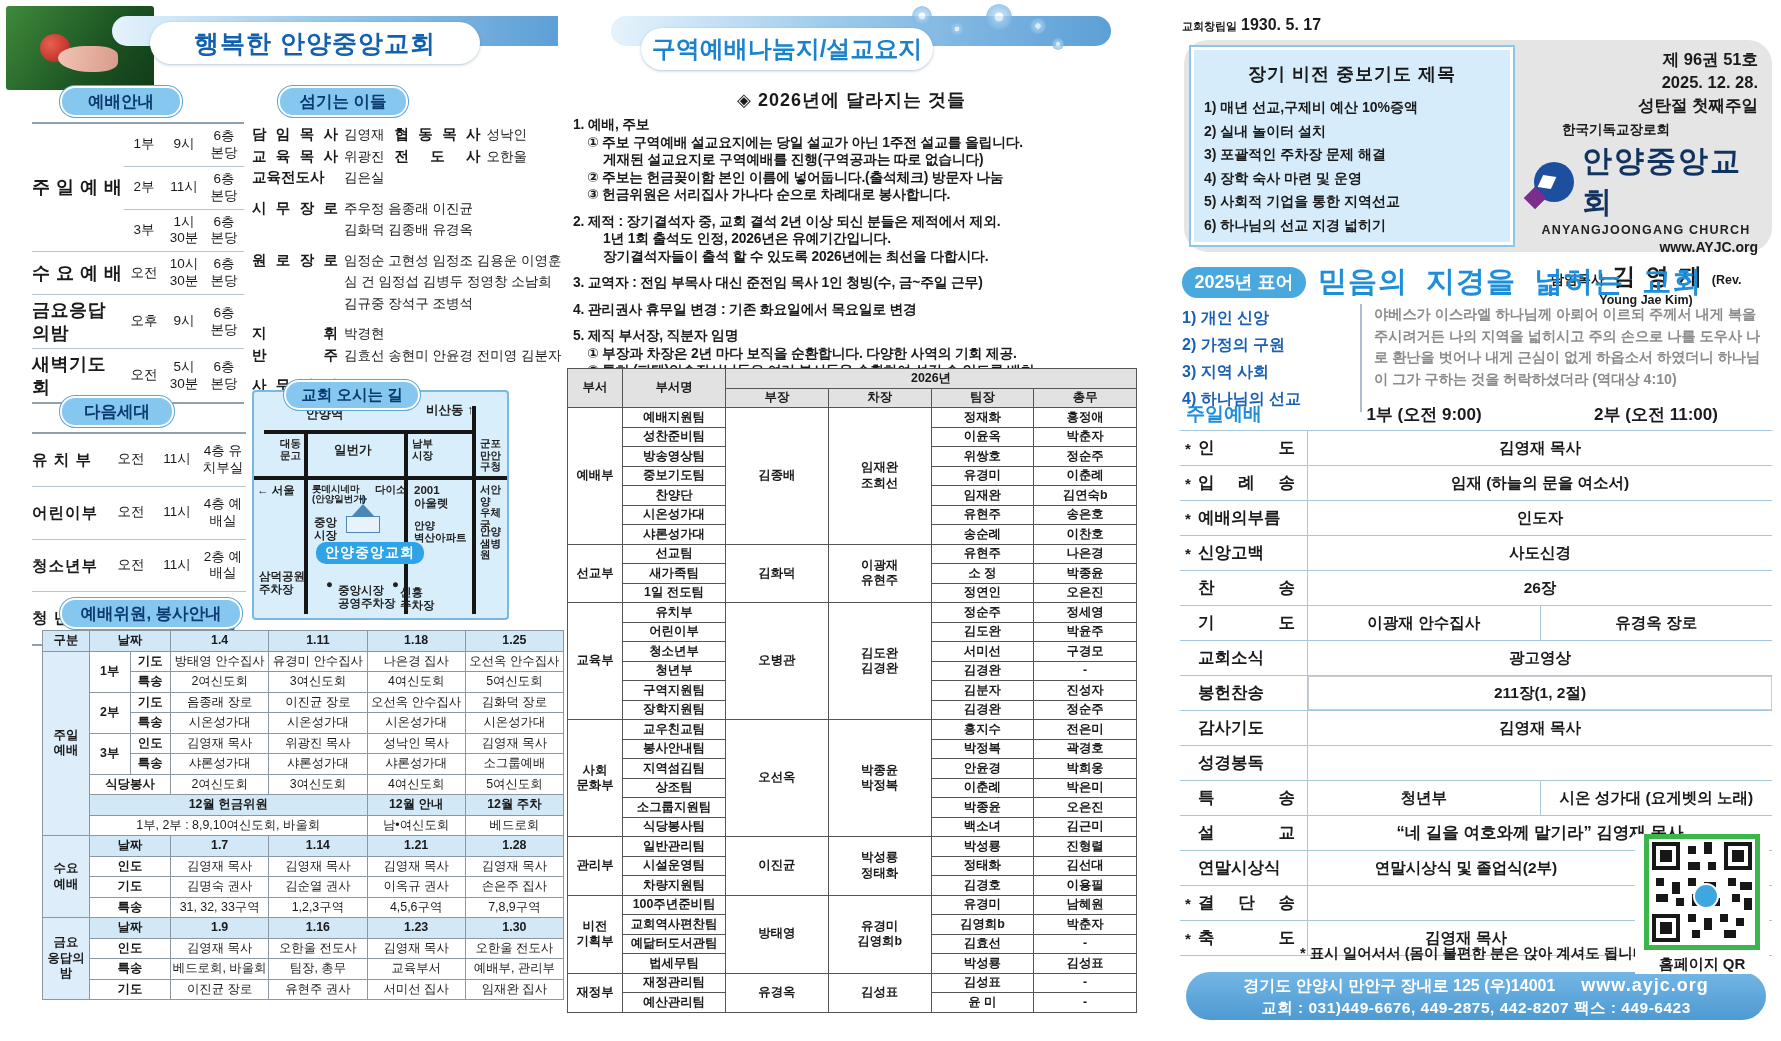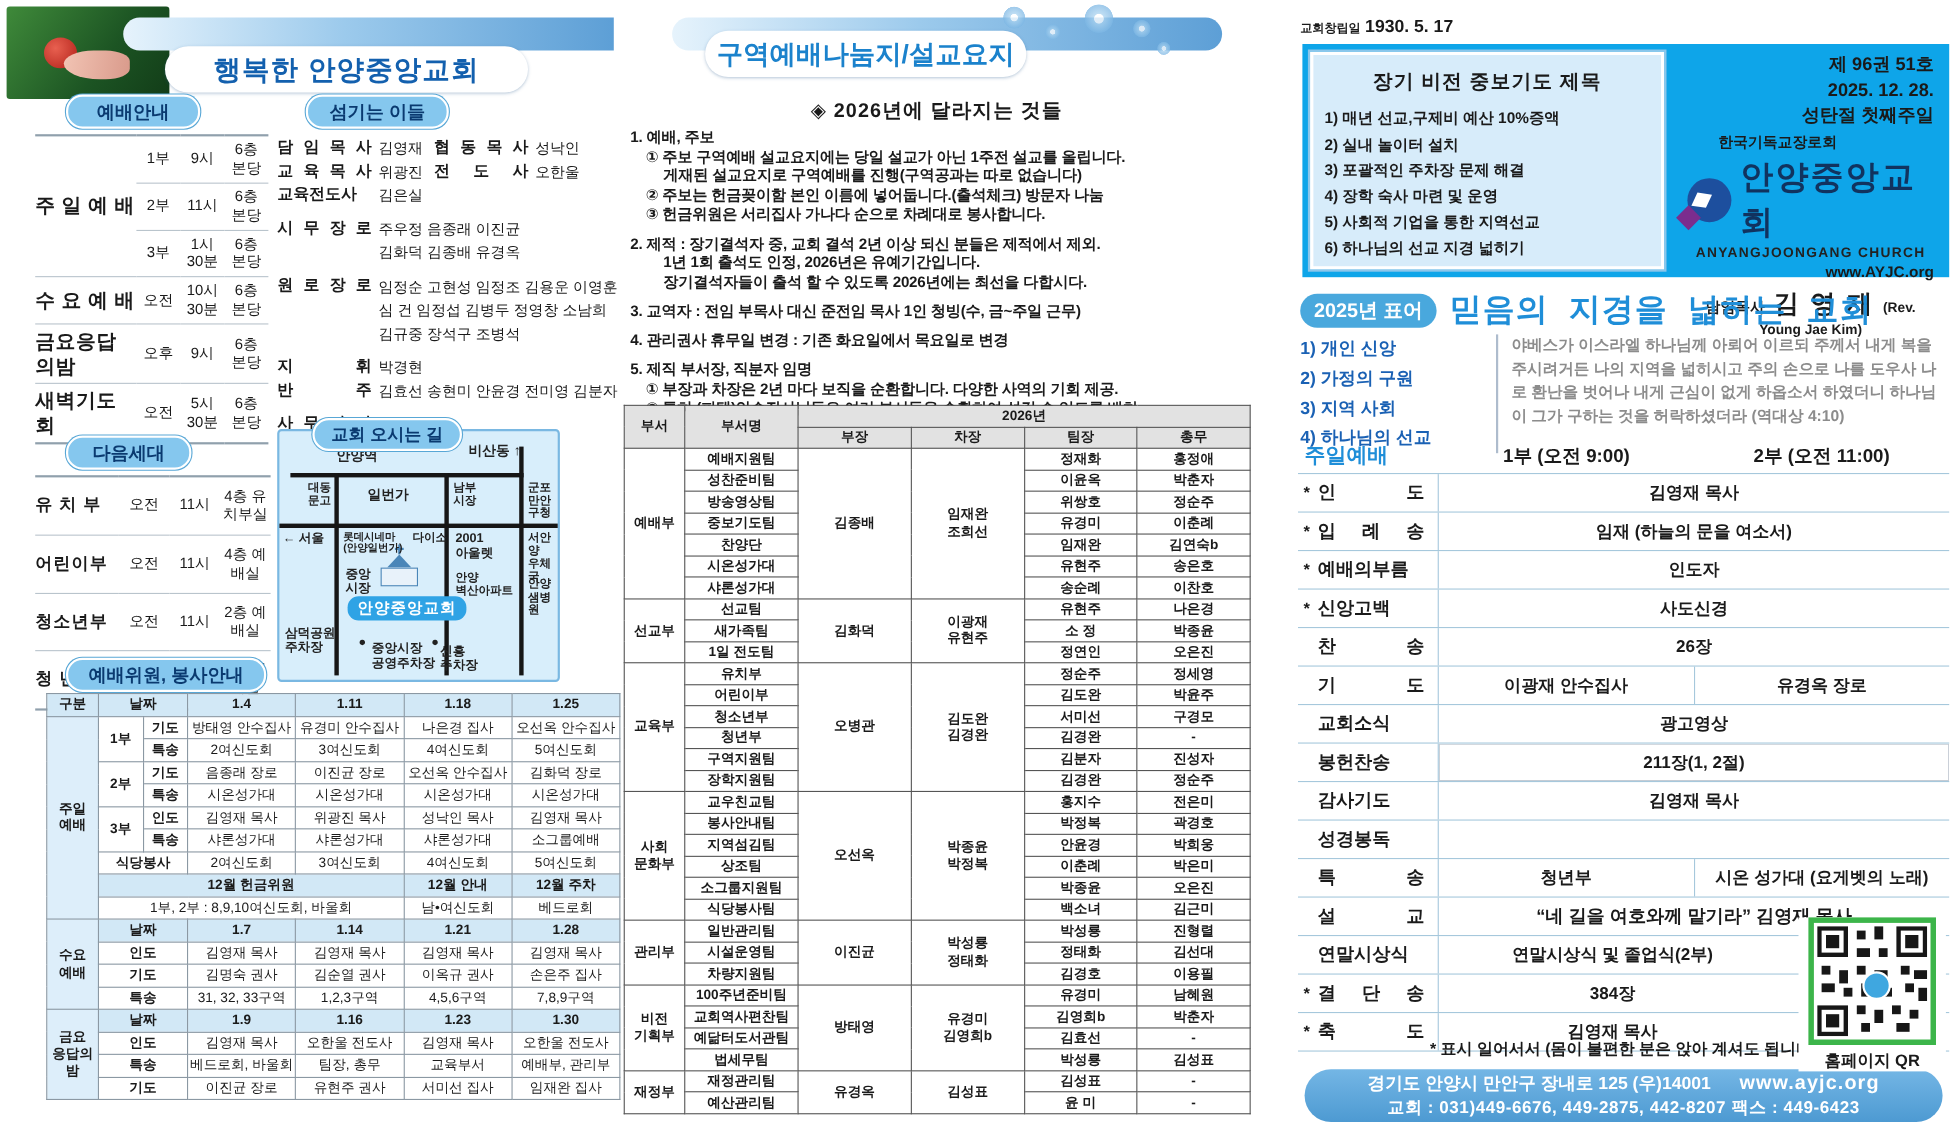--- a/index.html
+++ b/index.html
@@ -77,21 +77,21 @@
   .subtitle{font-size:18px;font-weight:bold;text-align:center;letter-spacing:1px;}
   .mid-body{font-size:13.8px;font-weight:600;line-height:17.5px;letter-spacing:-.2px;}
   .mid-body .gap{margin-top:9px;}
   .mid-body .sub{padding-left:14px;}
   .mid-body .cont{padding-left:30px;}
 
   
   .founded{font-weight:bold;}
   .founded .sm{font-size:11px;}
   .founded .dt{font-size:16px;margin-left:4px;}
-  .topblock{background:#0ea5e9;display:flex;}
+  .topblock{background:#e5e5e5;display:flex;border-radius:24px;}
   .vbox{width:296px;margin:7px;background:#d7ecfa;border:3px solid #fff;outline:2px solid #8cc6ea;padding:8px 10px 6px;}
   .vbox .vtitle{text-align:center;font-size:18px;font-weight:bold;margin:4px 0 10px;letter-spacing:1px;}
   .vbox .vitems div{font-size:14px;font-weight:600;line-height:23.5px;}
   .brand{flex:1;padding:8px 14px 6px;display:flex;flex-direction:column;}
   .issue{text-align:right;font-size:16.5px;font-weight:600;line-height:23px;}
   .denom{text-align:center;font-size:13.5px;font-weight:600;margin-top:4px;padding-right:60px;}
   .cname-row{display:flex;align-items:center;justify-content:center;gap:8px;margin-top:2px;}
   .logo{width:40px;height:40px;border-radius:50%;background:#1d4f9e;position:relative;flex:0 0 auto;}
   .logo:before{content:"";position:absolute;left:6px;top:14px;width:14px;height:12px;background:#fff;transform:skewX(-18deg) rotate(8deg);}
   .logo .wedge{position:absolute;left:-7px;bottom:-4px;width:16px;height:16px;background:#7b2d8e;transform:rotate(45deg);}
@@ -142,21 +142,21 @@
   .footer .l2{font-size:15.5px;letter-spacing:.5px;}
 </style>
 </head>
 <body>
 
 <div class="page">
 
   <div class="abs" style="left:0;top:0;width:558px;height:1041px;">
     <div class="abs photo" style="left:6px;top:6px;width:148px;height:84px;"></div>
     <div class="abs banner" style="left:112px;top:16px;width:446px;height:30px;border-radius:16px 0 0 16px;"></div>
-    <div class="abs title-pill l" style="left:150px;top:42px;width:330px;height:42px;">행복한 안양중앙교회</div>
+    <div class="abs title-pill l" style="left:150px;top:22px;width:330px;height:42px;">행복한 안양중앙교회</div>
 
     <div class="abs sec-pill" style="left:34px;top:86px;width:118px;height:27px;">예배안내</div>
     <table class="abs mx wg" style="left:32px;top:122px;">
         <tbody>
           <tr>
             <td rowspan="3" class="nm">주 일 예 배</td>
             <td>1부</td>
             <td>9시</td>
             <td class="pl">6층
 본당</td>
@@ -835,23 +835,20 @@
           </div>
           <div class="svalwrap">
             <div class="sval">연말시상식 및 졸업식(2부)</div>
           </div>
         </div>
         <div class="srow narrow">
           <div class="slab">
             <span class="star">*</span>
             <span class="slab-t">결 단 송</span>
           </div>
-          <div class="svalwrap">
-            <div class="sval">384장</div>
-          </div>
         </div>
         <div class="srow narrow">
           <div class="slab">
             <span class="star">*</span>
             <span class="slab-t">축 도</span>
           </div>
           <div class="svalwrap">
             <div class="sval">김영재 목사</div>
           </div>
         </div>

